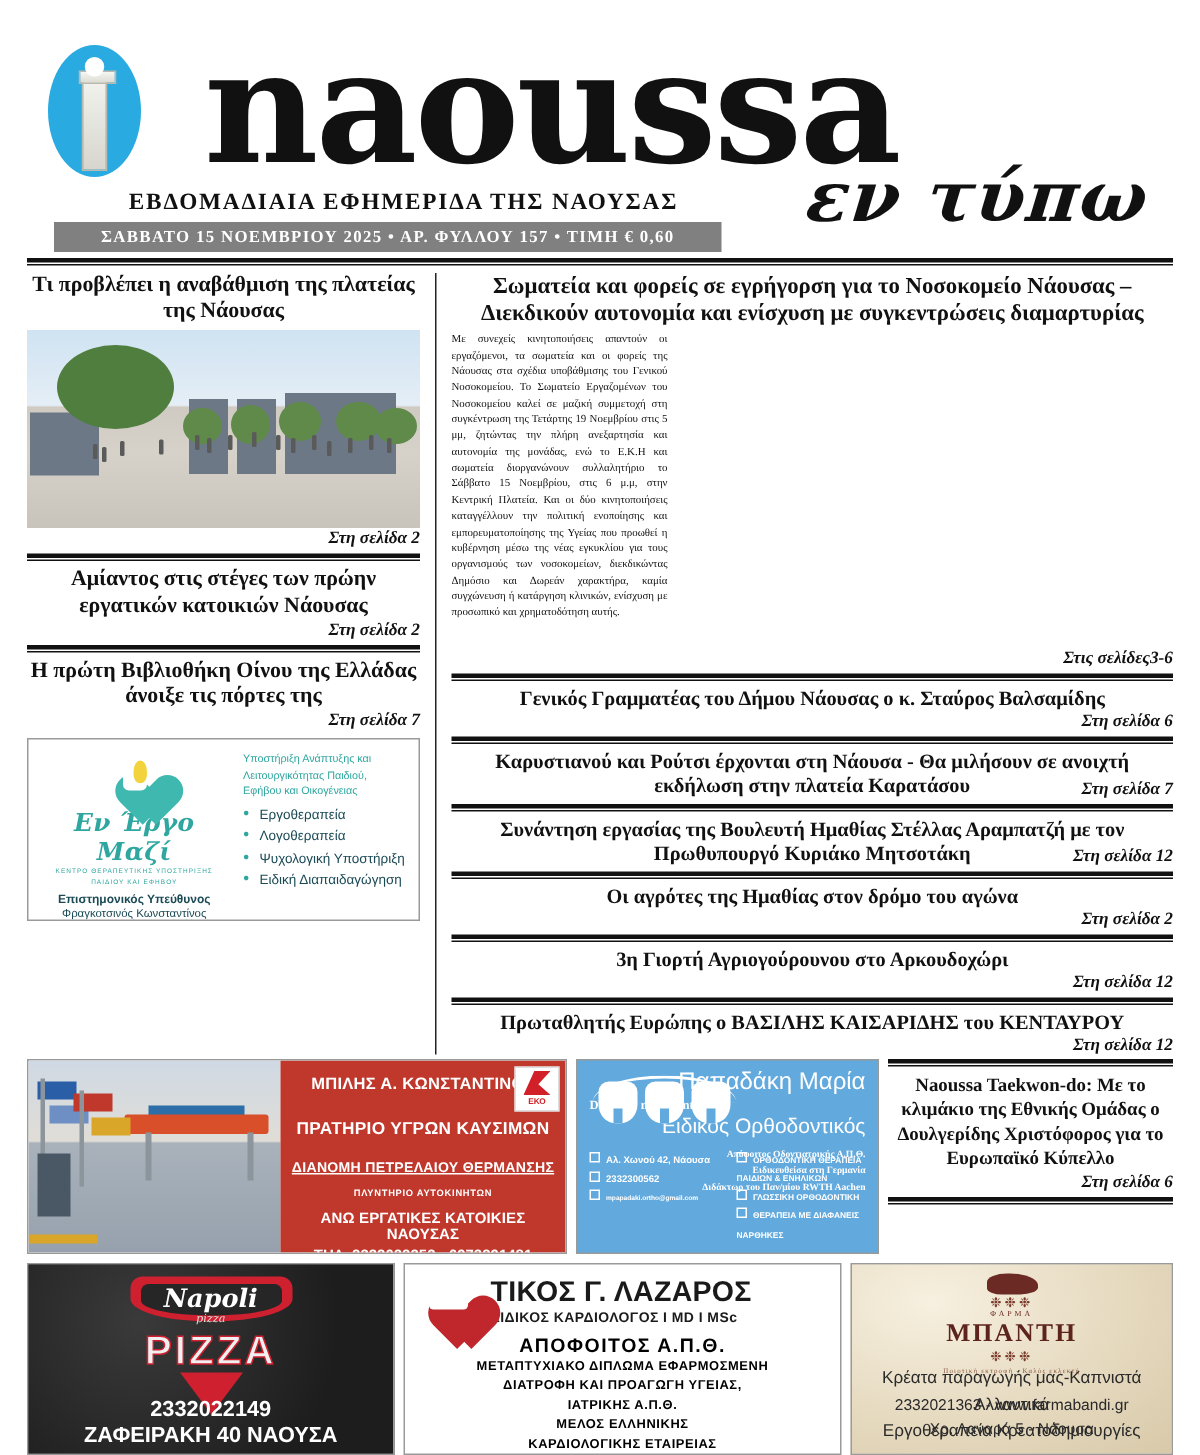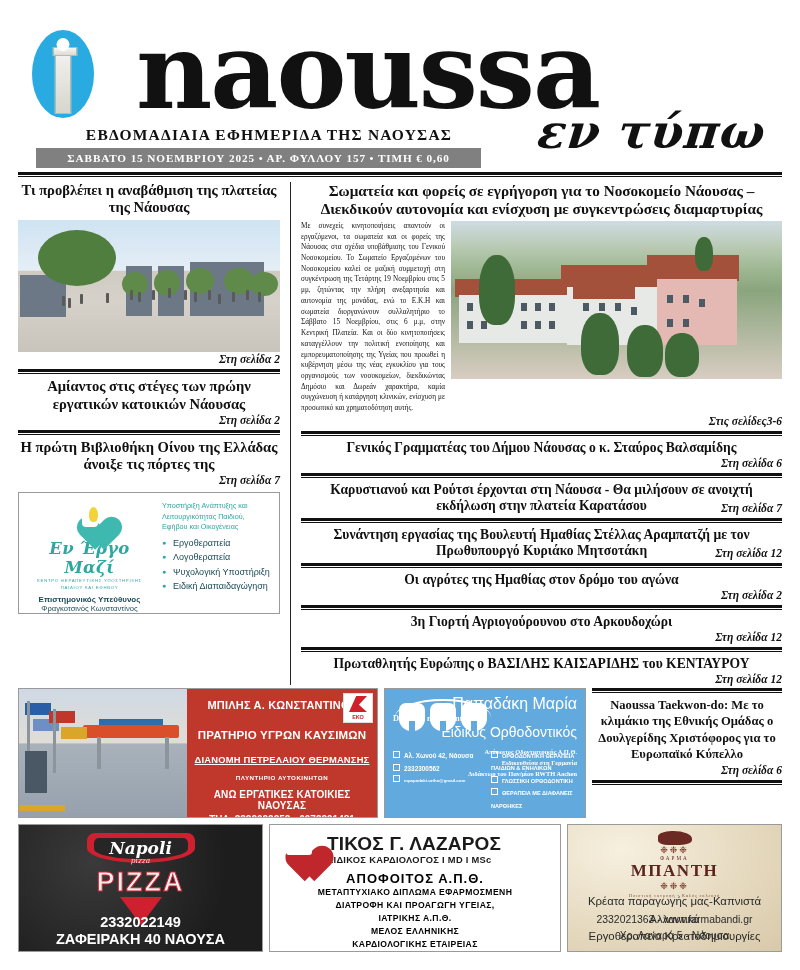--- a/index.html
+++ b/index.html
@@ -309,21 +309,21 @@
 
       </div>
 
     </div>
 
     <div class="col-right">
 
       <div class="hl hl-main">Σωματεία και φορείς σε εγρήγορση για το Νοσοκομείο Νάουσας –</div>
       <div class="hl hl-main" style="margin-bottom:3px;">Διεκδικούν αυτονομία και ενίσχυση με συγκεντρώσεις διαμαρτυρίας</div>
 
-      <div style="display:flex; gap:6px;">
+      <div style="display:flex; gap:18px;flex-direction:column;">
         <div class="body-text" style="width:144px;">Με συνεχείς κινητοποιήσεις απαντούν οι εργαζόμενοι, τα σωματεία και οι φορείς της Νάουσας στα σχέδια υποβάθμισης του Γενικού Νοσοκομείου. Το Σωματείο Εργαζομένων του Νοσοκομείου καλεί σε μαζική συμμετοχή στη συγκέντρωση της Τετάρτης 19 Νοεμβρίου στις 5 μμ, ζητώντας την πλήρη ανεξαρτησία και αυτονομία της μονάδας, ενώ το Ε.Κ.Η και σωματεία διοργανώνουν συλλαλητήριο το Σάββατο 15 Νοεμβρίου, στις 6 μ.μ, στην Κεντρική Πλατεία. Και οι δύο κινητοποιήσεις καταγγέλλουν την πολιτική ενοποίησης και εμπορευματοποίησης της Υγείας που προωθεί η κυβέρνηση μέσω της νέας εγκυκλίου για τους οργανισμούς των νοσοκομείων, διεκδικώντας Δημόσιο και Δωρεάν χαρακτήρα, καμία συγχώνευση ή κατάργηση κλινικών, ενίσχυση με προσωπικό και χρηματοδότηση αυτής.</div>
         <div class="photo photo-hosp" style="flex:1;">
           <div class="tree2" style="left:28px; top:34px; width:36px; height:70px; z-index:4;"></div>
           <div class="roof" style="left:4px; top:58px; width:120px; height:18px;"></div>
           <div class="wall" style="left:8px; top:74px; width:112px; height:48px;"></div>
           <div class="roof" style="left:110px; top:44px; width:110px; height:24px;"></div>
           <div class="wall" style="left:116px; top:66px; width:96px; height:58px;"></div>
           <div class="roof" style="left:196px; top:34px; width:92px; height:26px;"></div>
           <div class="wallp" style="left:206px; top:58px; width:80px; height:66px;"></div>
           <div class="roof" style="left:122px; top:64px; width:62px; height:14px;"></div>

